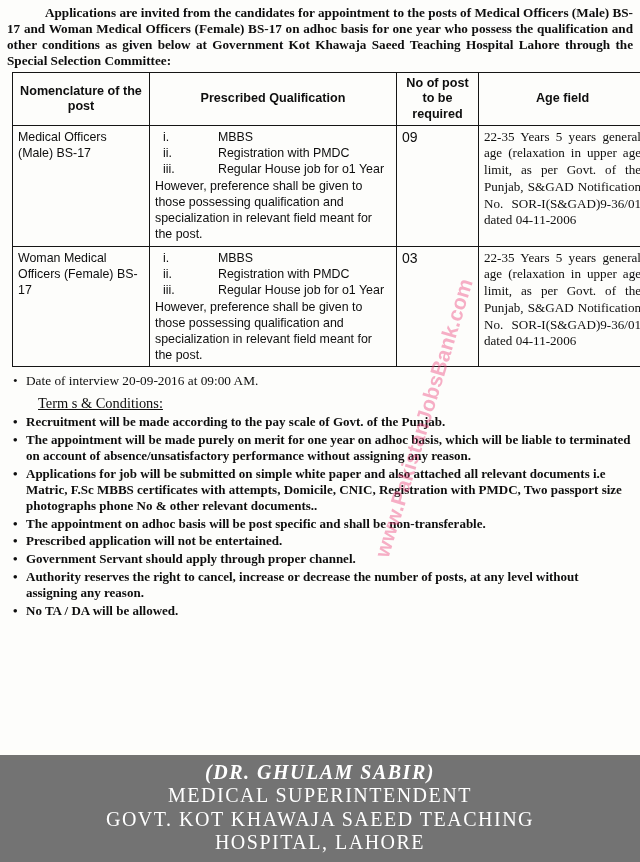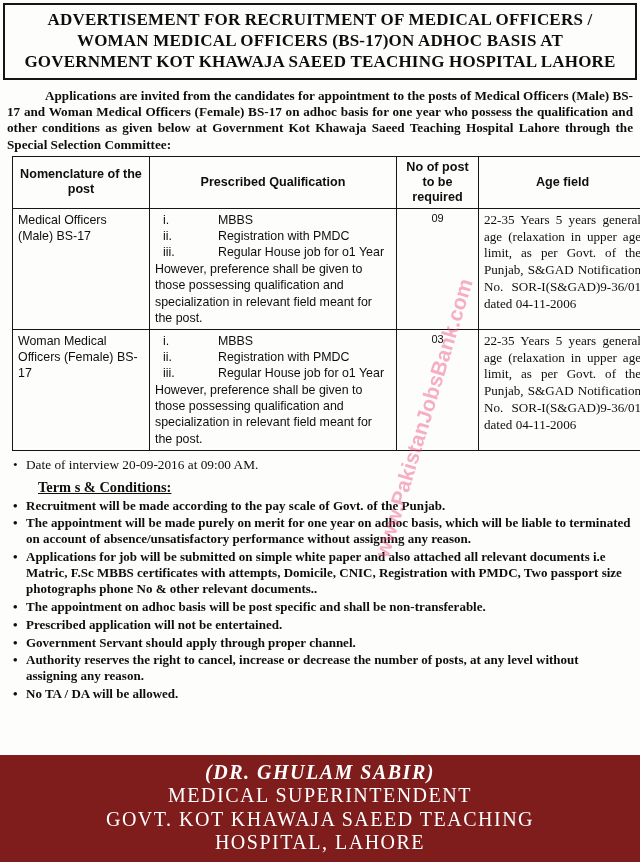--- a/index.html
+++ b/index.html
@@ -21,62 +21,61 @@
   .posts th,.posts td{ border:1px solid #151515; vertical-align:top; padding:3px 5px; }
   .posts th{
     font-family:"Liberation Sans", sans-serif; font-weight:bold;
     font-size:12.6px; text-align:center; vertical-align:middle; line-height:1.2;
   }
   .cell-post{ font-family:"Liberation Sans", sans-serif; font-size:12.4px; line-height:1.3; }
   .cell-qual{ font-family:"Liberation Sans", sans-serif; font-size:12.4px; line-height:1.3; }
   .qrow{ display:flex; padding-left:8px; }
   .qnum{ width:55px; flex:0 0 55px; }
   .qnote{ margin-top:1px; }
-  .cell-count{ font-family:"Liberation Sans", sans-serif; font-size:11px; text-align:center; }
+  .cell-count{ font-family:"Liberation Sans", sans-serif; font-size:14px; text-align:left; }
   .cell-age{ font-size:13.1px; text-align:justify; line-height:1.28; }
 
   .notes{ padding:5px 8px 1px; }
   .note-item{ font-size:13.3px; line-height:1.35; padding-left:18px; position:relative; }
   .note-item::before{ content:"\2022"; position:absolute; left:5px; }
 
   .terms-heading{
-    font-weight:bold; font-size:14.4px; text-decoration:underline;
+    font-weight:normal; font-size:14.4px; text-decoration:underline;
     padding:4px 16px 2px 38px;
   }
   .terms{ padding:0 8px; }
   .term-item{
     font-size:13px; line-height:1.22; padding-left:18px; position:relative;
     margin-bottom:2px; text-align:left;font-weight:bold;
   }
   .term-item::before{ content:"\2022"; position:absolute; left:5px; }
 
   .ref{ text-align:right; font-weight:bold; font-size:13.4px; padding-right:10px; margin-top:-17px; }
 
   .footer{
     position:absolute; left:0; right:0; bottom:0;
-    background:#7f1d1d; color:#fff; text-align:center; padding:5px 0 7px;
+    background:#737373; color:#fff; text-align:center; padding:5px 0 7px;
   }
   .footer-name{ font-size:20px; font-weight:bold; font-style:italic; letter-spacing:1.5px; line-height:1.2; }
   .footer-line{ font-size:20px; letter-spacing:1.5px; line-height:1.18; }
 
   .watermark{
     position:absolute; left:424px; top:418px;
     transform:translate(-50%,-50%) rotate(-73deg);
     font-family:"Liberation Sans", sans-serif; font-size:21px; font-weight:bold;
     color:rgba(236,64,122,.42); white-space:nowrap; pointer-events:none; z-index:5;
   }
 </style>
 </head>
 <body>
 
 <div class="page">
 
   <div class="watermark">www.PakistanJobsBank.com</div>
 
-  <div class="title-box">ADVERTISEMENT FOR RECRUITMENT OF MEDICAL OFFICERS / WOMAN MEDICAL OFFICERS (BS-17)ON ADHOC BASIS AT GOVERNMENT KOT KHAWAJA SAEED TEACHING HOSPITAL LAHORE</div>
 
   <div class="intro">Applications are invited from the candidates for appointment to the posts of Medical Officers (Male) BS-17 and Woman Medical Officers (Female) BS-17 on adhoc basis for one year who possess the qualification and other conditions as given below at Government Kot Khawaja Saeed Teaching Hospital Lahore through the Special Selection Committee:</div>
 
   <table class="posts">
     <colgroup>
       <col style="width:137px">
       <col style="width:247px">
       <col style="width:82px">
       <col style="width:168px">
     </colgroup>

